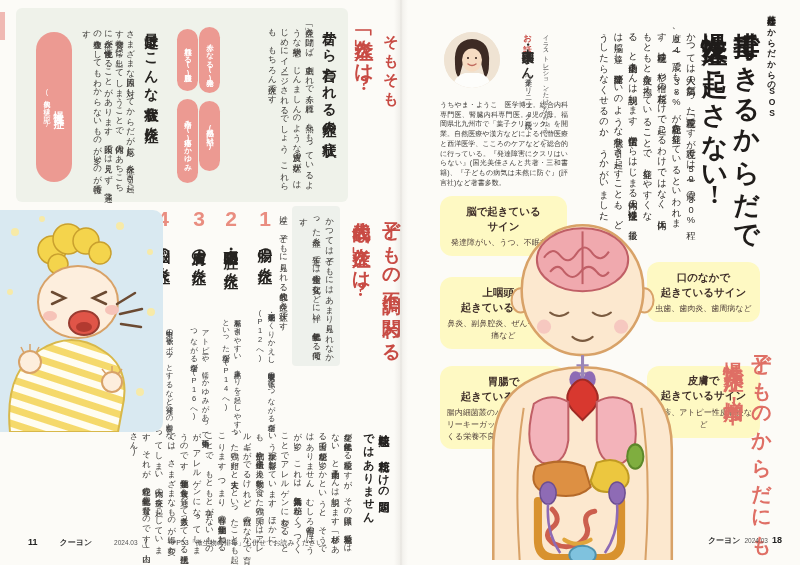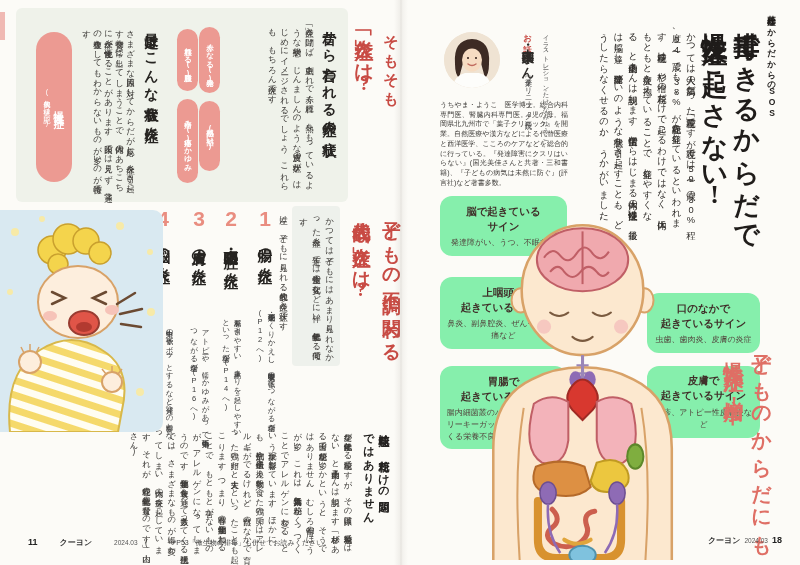--- a/index.html
+++ b/index.html
@@ -14,27 +14,27 @@
   .title1{left:733px;top:12px;}
   .title2{left:701px;top:12px;}
   .intro{left:552px;top:26px;width:146px;height:206px;font-size:9.3px;line-height:14.5px;color:#2e2b28;}
   .credit{left:541px;top:30px;font-size:6.3px;color:#555;height:170px;}
   .speaker{left:519px;top:28px;height:195px;}
   .speaker .lab{color:#c84b44;font-size:8.5px;font-weight:700;}
   .speaker .nm{font-size:12.5px;font-weight:700;letter-spacing:1px;}
   .speaker .aff{font-size:7.5px;color:#4a4a4a;}
   .photo{left:444px;top:32px;width:56px;height:56px;border-radius:50%;overflow:hidden;background:#efe3d3;}
   .bio{left:440px;top:100px;width:128px;font-size:7px;line-height:9.7px;color:#3c3a37;text-align:justify;}
-  .callout{background:#86efac;border-radius:12px;padding:8px 5px 7px;text-align:center;box-sizing:border-box;}
+  .callout{background:#fef9c3;border-radius:12px;padding:8px 5px 7px;text-align:center;box-sizing:border-box;}
   .callout .ct{font-weight:700;font-size:10.5px;color:#40302a;line-height:1.4;}
   .callout .cd{font-size:8px;color:#52423c;margin-top:4px;line-height:1.45;}
   .co1{left:440px;top:196px;width:127px;}
   .co2{left:440px;top:277px;width:127px;}
   .co3{left:440px;top:366px;width:127px;}
-  .co4{left:647px;top:262px;width:113px;margin-top:31px;}
+  .co4{left:647px;top:262px;width:113px;}
   .co5{left:647px;top:366px;width:113px;font-family:Liberation Serif, serif;}
   .catch-col{font-weight:700;font-size:20px;letter-spacing:3px;color:#df6f65;line-height:1;}
   .catch1{left:752px;top:338px;}
   .catch2{left:724px;top:346px;}
   .footer-r{left:672px;top:535px;width:110px;display:flex;gap:4px;align-items:baseline;justify-content:flex-end;}
   .footer-r .mag{font-size:8px;font-weight:700;color:#333;}
   .footer-r .iss{font-size:6.5px;color:#555;}
   .footer-r .pg{font-size:9px;font-weight:700;color:#222;}
   
   .sliver{left:0;top:12px;width:5px;height:28px;background:#f0b9b3;}
@@ -236,21 +236,21 @@
   <div class="abs callout co2">
     <div class="ct"><span>上咽頭で</span><br><span>起きているサイン</span></div>
     <div class="cd">鼻炎、副鼻腔炎、ぜんそく、頭痛など</div>
   </div>
   <div class="abs callout co3">
     <div class="ct"><span>胃腸で</span><br><span>起きているサイン</span></div>
     <div class="cd">腸内細菌叢のバランスの乱れ、リーキーガット症候群などからくる栄養不良ややせ、肥満など</div>
   </div>
   <div class="abs callout co4">
     <div class="ct"><span>口のなかで</span><br><span>起きているサイン</span></div>
-    <div class="cd">虫歯、歯肉炎、皮膚の炎症</div>
+    <div class="cd">虫歯、歯肉炎、歯周病など</div>
   </div>
   <div class="abs callout co5">
     <div class="ct"><span>皮膚で</span><br><span>起きているサイン</span></div>
     <div class="cd">湿疹、アトピー性皮膚炎など</div>
   </div>
 
   <div class="abs" style="left:462px;top:205px;">
     <svg width="235" height="355" viewBox="0 0 230 350">
       <ellipse cx="57" cy="94" rx="9" ry="12" fill="#fce8cf" stroke="#d8a268" stroke-width="2"></ellipse>
       <ellipse cx="179" cy="94" rx="9" ry="12" fill="#fce8cf" stroke="#d8a268" stroke-width="2"></ellipse>

